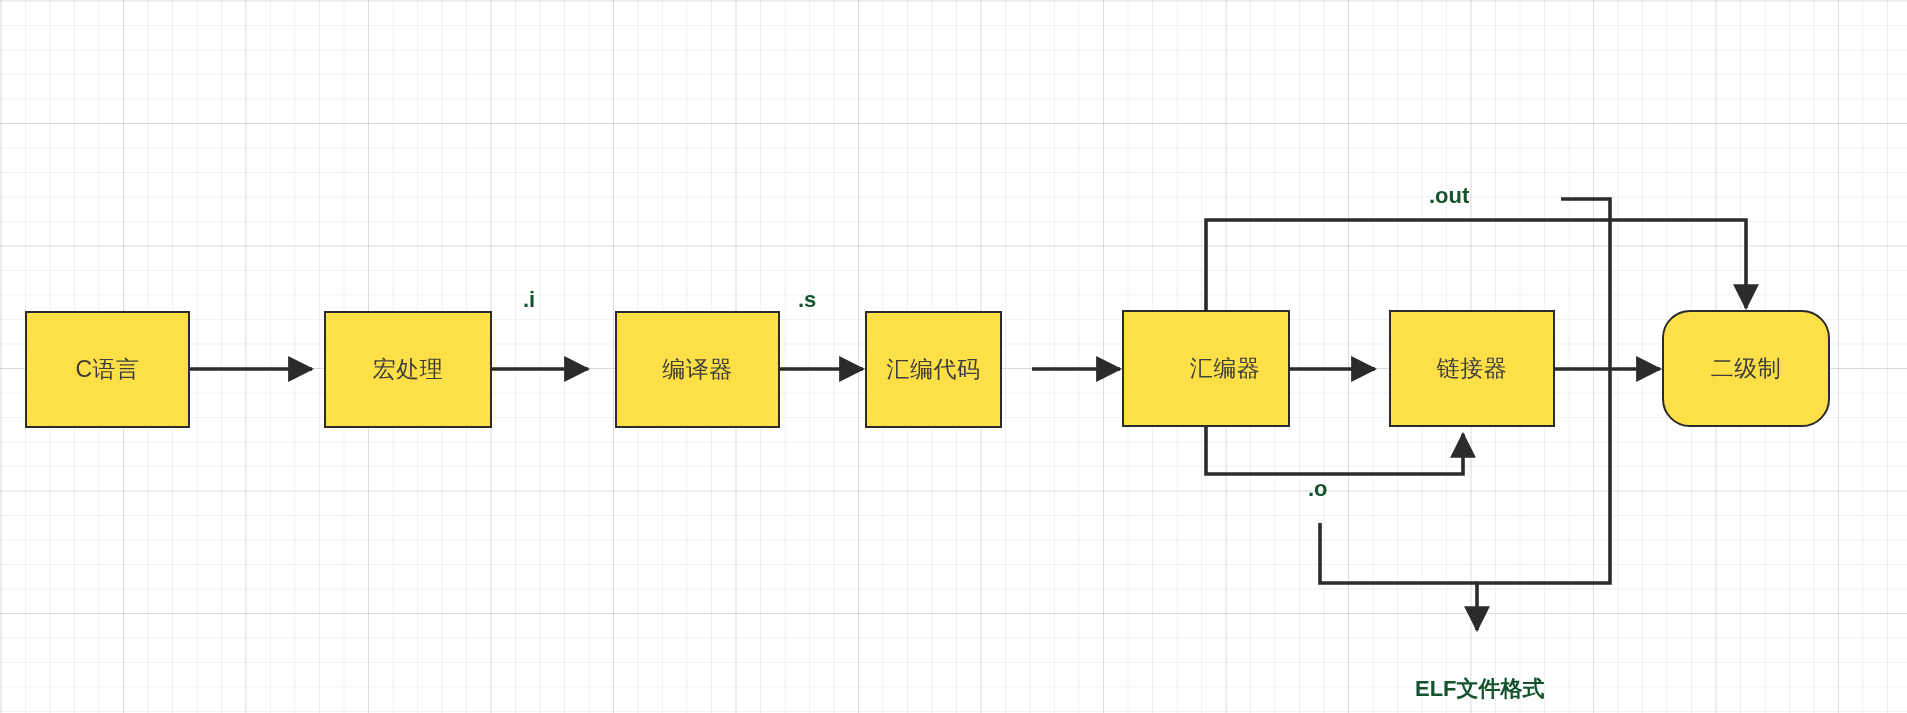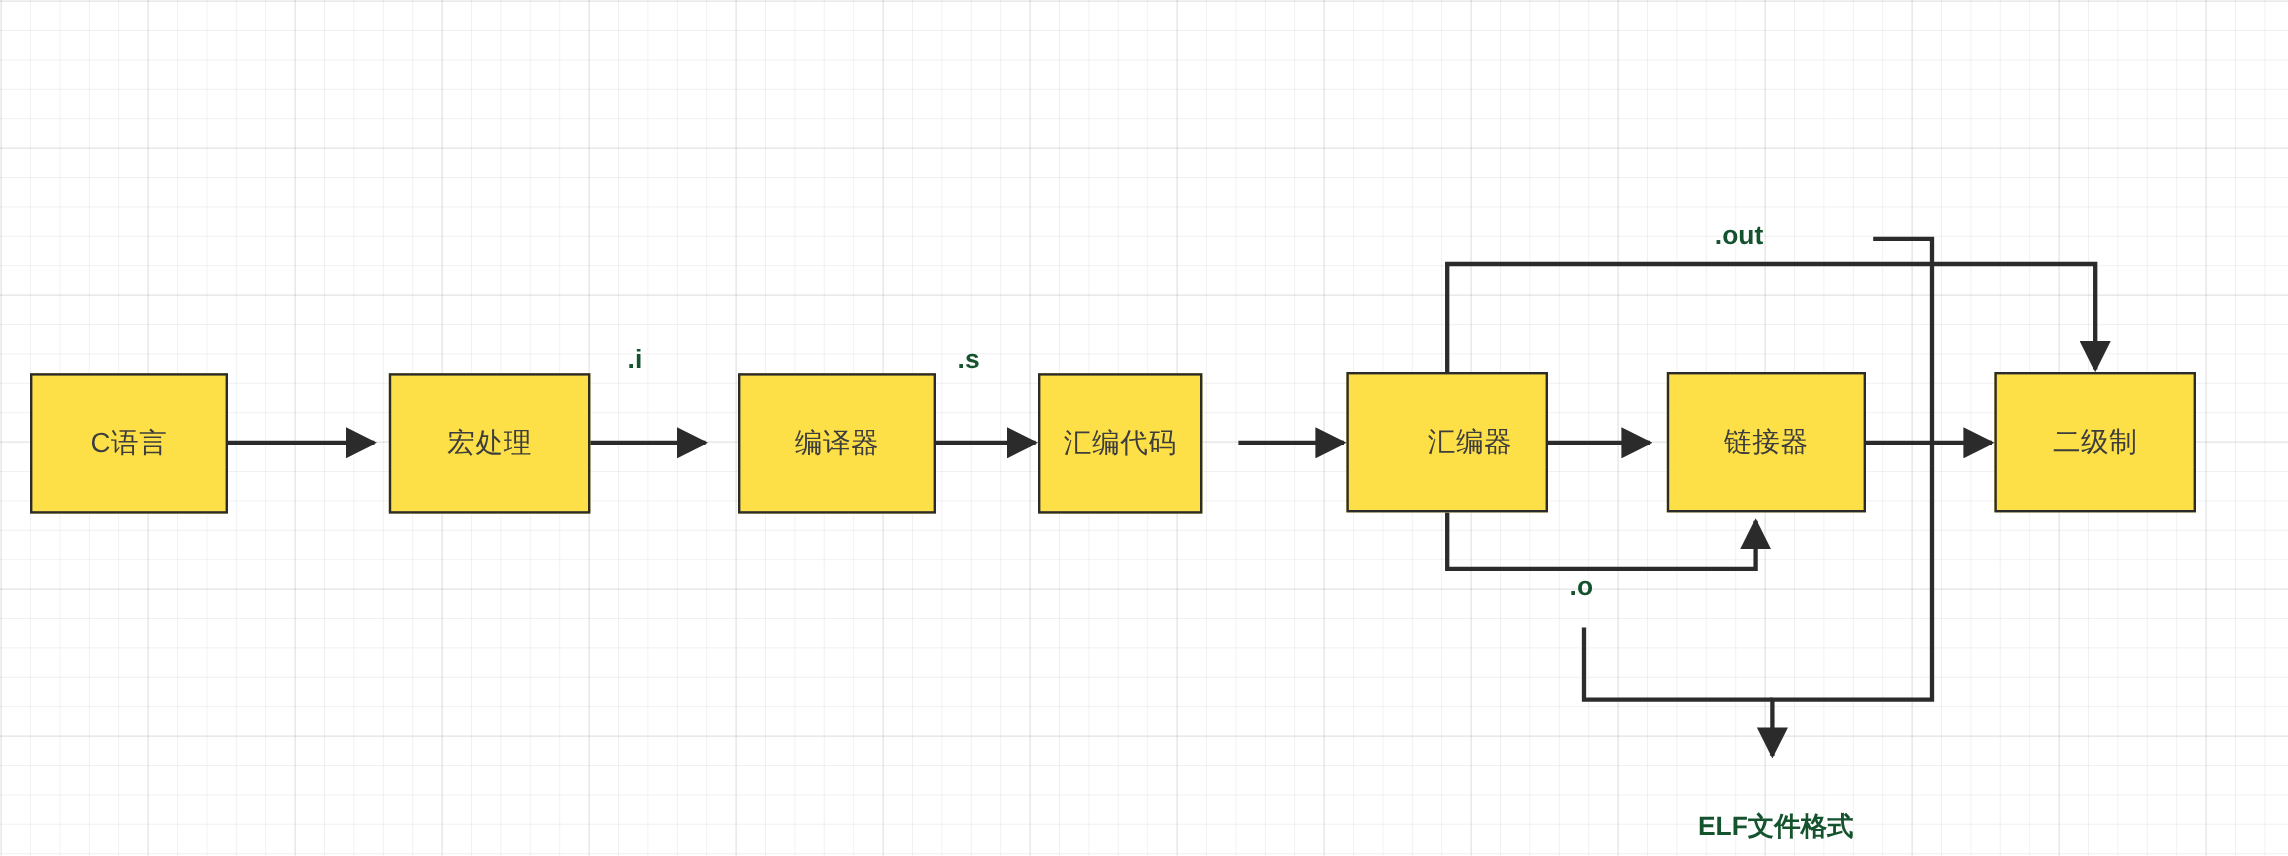--- a/index.html
+++ b/index.html
@@ -97,21 +97,21 @@
 </div>
 
 <div class="node" style="left:1122px;top:310px;width:168px;height:117px;padding-left:38px;">
   <span>汇编器</span>
 </div>
 
 <div class="node" style="left:1377px;top:310px;width:166px;height:117px;margin-left:12px;">
   <span>链接器</span>
 </div>
 
-<div class="node" style="left:1662px;top:310px;width:168px;height:117px;">
+<div class="node" style="left:1662px;top:310px;width:168px;height:117px;border-radius:28px;">
   <span>二级制</span>
 </div>
 
 <div class="edge-label" style="left:523px;top:287px;">
   <span>.i</span>
 </div>
 
 <div class="edge-label" style="left:798px;top:287px;">
   <span>.s</span>
 </div>

